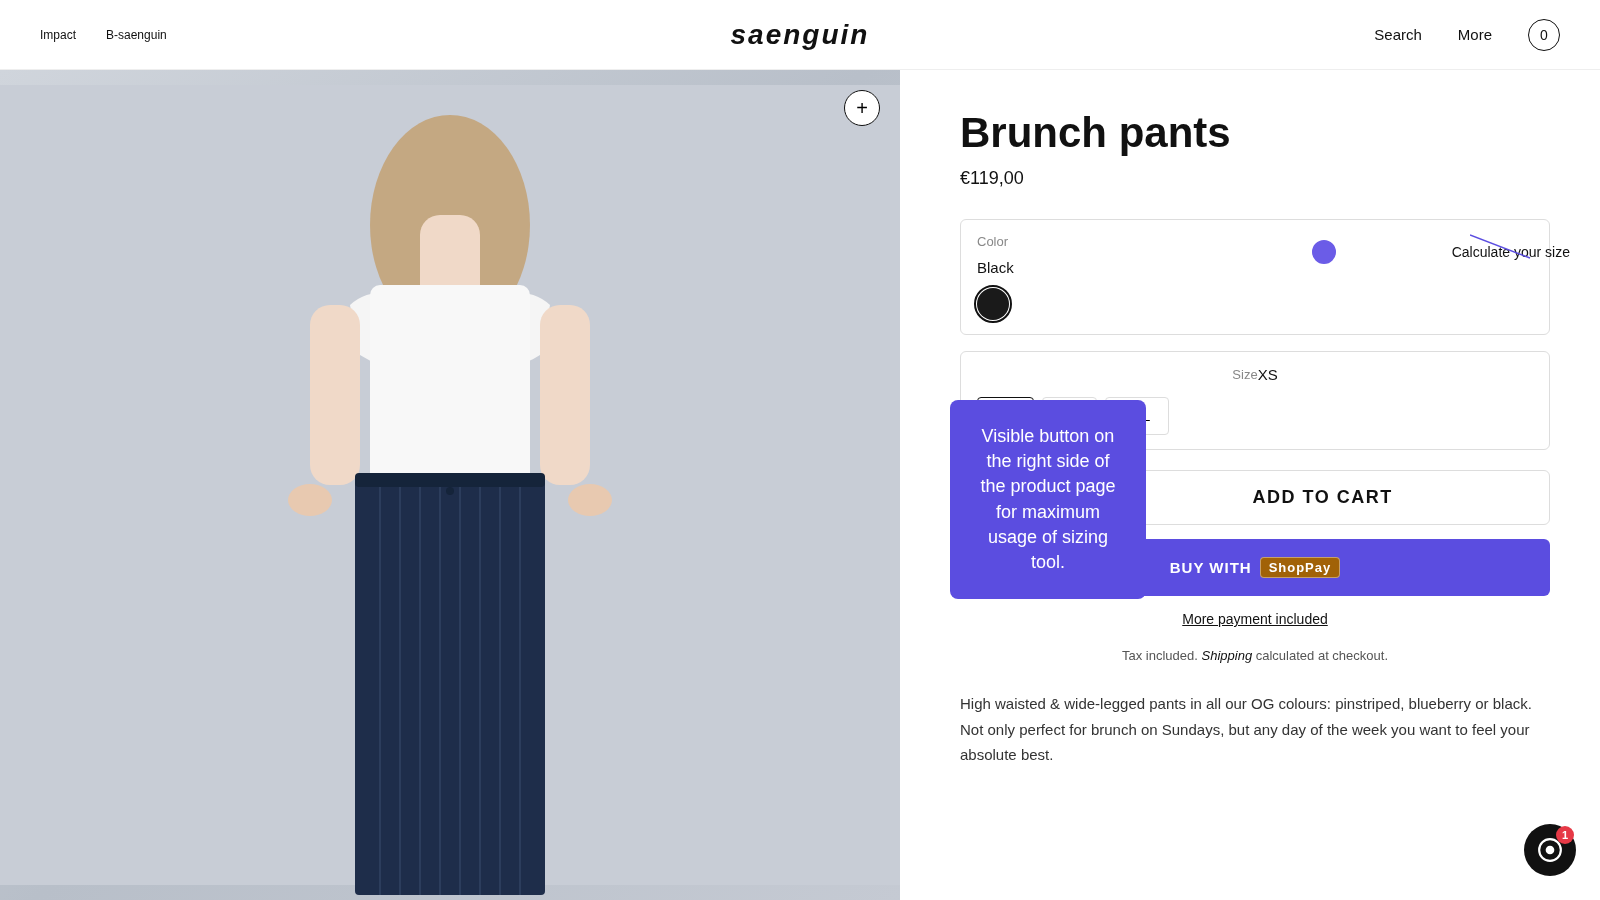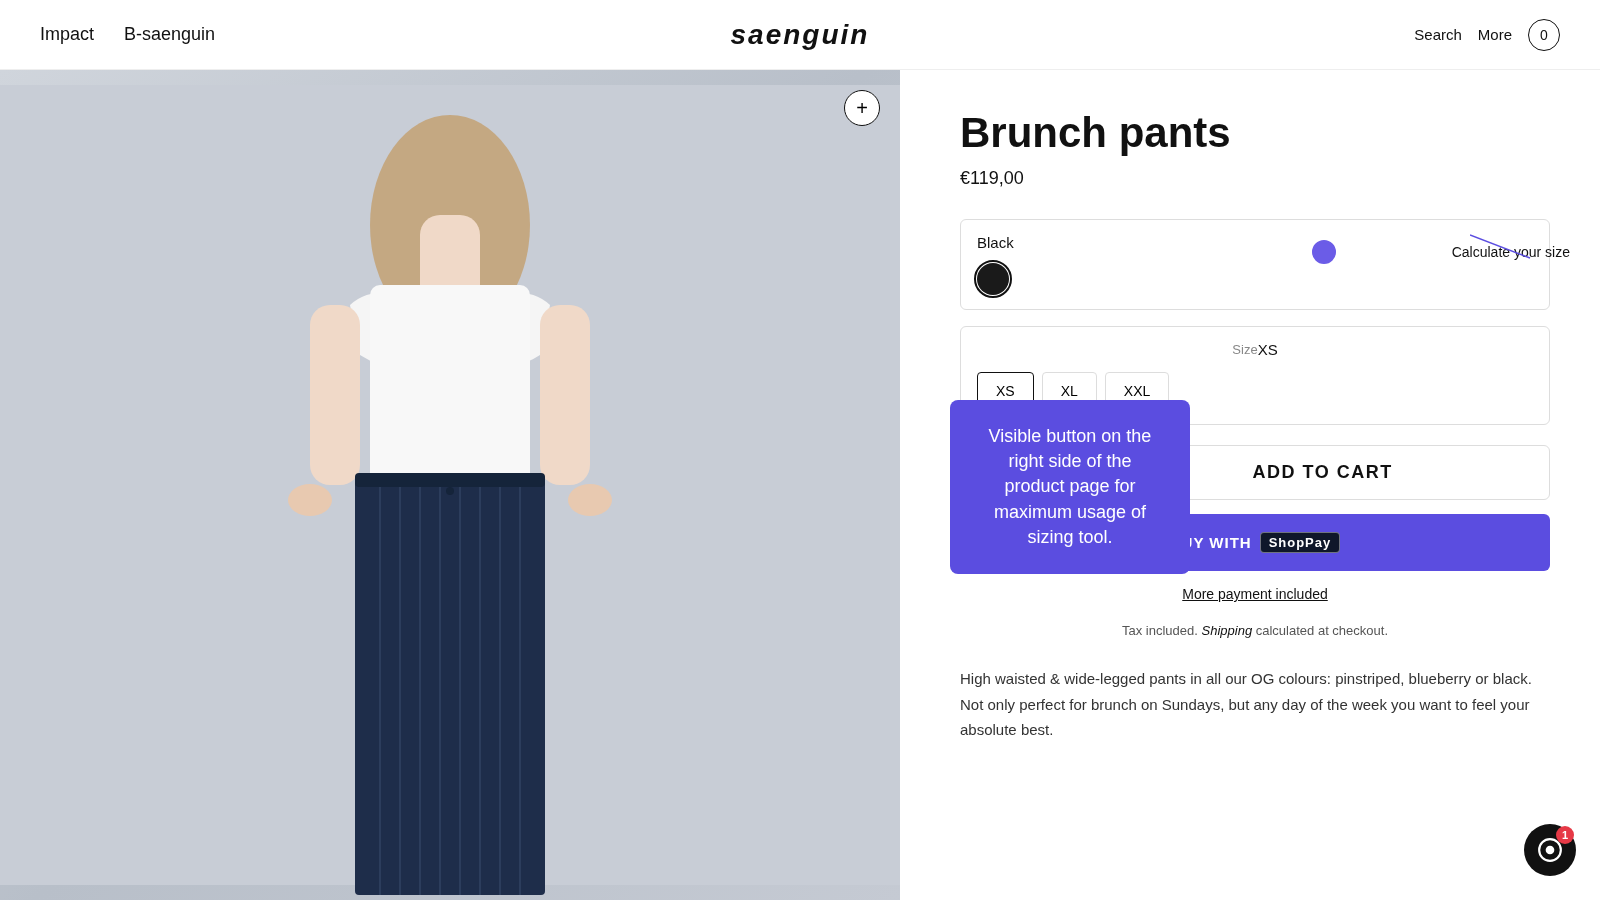--- a/index.html
+++ b/index.html
@@ -9,31 +9,31 @@
     .header {
       display: flex;
       align-items: center;
       justify-content: space-between;
       padding: 0 40px;
       height: 70px;
       border-bottom: 1px solid #eee;
       position: relative;
     }
     .header-left { display: flex; gap: 30px; align-items: center; }
-    .header-left a { text-decoration: none; color: #111; font-size: 18px; }
+    .header-left a { text-decoration: none; color: #111; font-size: 12px; }
     .header-logo {
       position: absolute;
       left: 50%;
       transform: translateX(-50%);
       font-size: 28px;
       font-weight: 700;
       letter-spacing: 2px;
       font-style: italic;
     }
-    .header-right { display: flex; align-items: center; gap: 16px; }
+    .header-right { display: flex; align-items: center; gap: 36px; }
     .header-right a { text-decoration: none; color: #111; font-size: 15px; }
     .cart-badge {
       width: 32px; height: 32px;
       border: 1.5px solid #111;
       border-radius: 50%;
       display: flex; align-items: center; justify-content: center;
       font-size: 14px;
       cursor: pointer;
     }
 
@@ -170,21 +170,21 @@
 
     
     .sizing-tooltip {
       position: absolute;
       top: 330px;
       left: 50px;
       background: #5B4DE0;
       color: #fff;
       border-radius: 8px;
       padding: 24px 28px;
-      width: 240px;
+      width: 196px;
       font-size: 18px;
       font-weight: 500;
       line-height: 1.4;
       text-align: center;
       z-index: 10;
     }
 
     
     .add-to-cart-row {
       display: flex;
@@ -359,20 +359,21 @@
 
     <div class="calculate-size-wrapper">
       <div class="calculate-size-dot"></div>
       <svg width="70" height="30" style="position:absolute;right:30px;top:-10px;">
         <line x1="60" y1="28" x2="0" y2="5" stroke="#5B4DE0" stroke-width="1.5"></line>
       </svg>
       <span style="margin-left:108px; font-size:14px;">Calculate your size</span>
     </div>
 
     <div class="color-section">
+      <div class="section-label">Color</div>
       <div class="color-name">Black</div>
       <div class="color-swatches">
         <div class="color-swatch selected" style="background:#1a1a1a;"></div>
       </div>
     </div>
 
     <div class="size-section">
       <div class="size-header">
         <div class="size-label">Size</div>
         <div class="size-selected">XS</div>
@@ -392,21 +393,21 @@
       <div class="quantity-control">
         <button class="qty-btn">−</button>
         <span class="qty-value">01</span>
         <button class="qty-btn">+</button>
       </div>
       <button class="add-to-cart-btn">ADD TO CART</button>
     </div>
 
     <button class="buy-now-btn">
       <span>BUY WITH</span>
-      <span style="background:#0f172a;border:1px solid rgba(255,255,255,0.4);border-radius:4px;padding:2px 8px;font-size:13px;">ShopPay</span>
+      <span style="background:#a16207;border:1px solid rgba(255,255,255,0.4);border-radius:4px;padding:2px 8px;font-size:13px;">ShopPay</span>
     </button>
 
     <div class="more-payment">
       <a>More payment included</a>
     </div>
 
     <div class="tax-info">
       <span>Tax included.</span>
       <a>Shipping</a>
       <span>calculated at checkout.</span>

